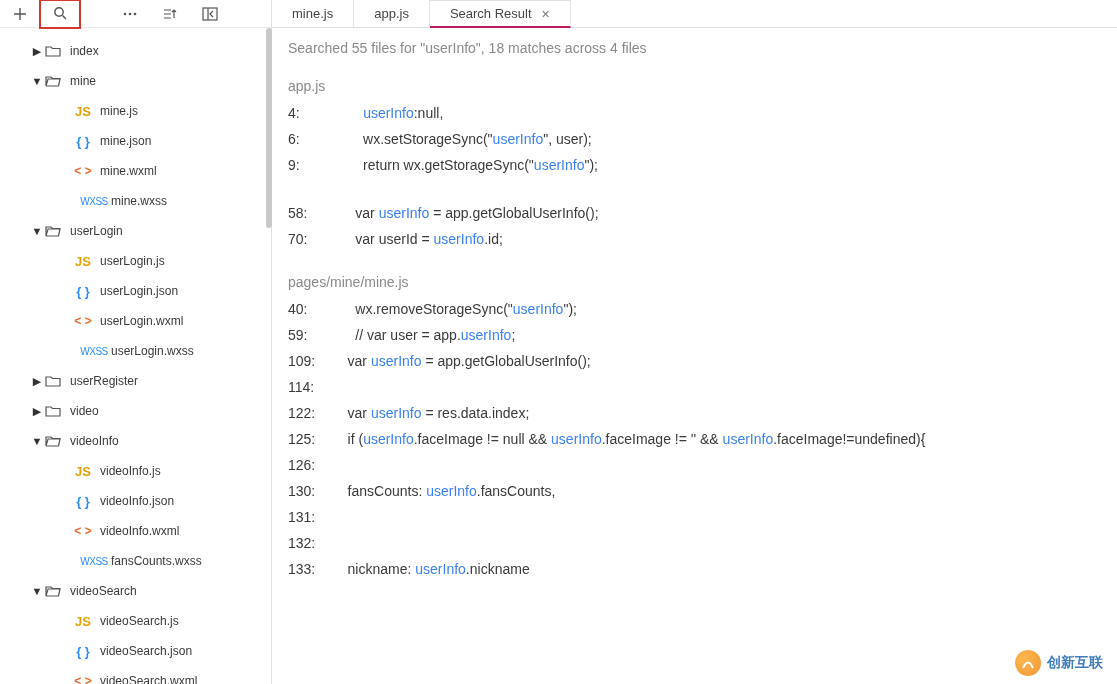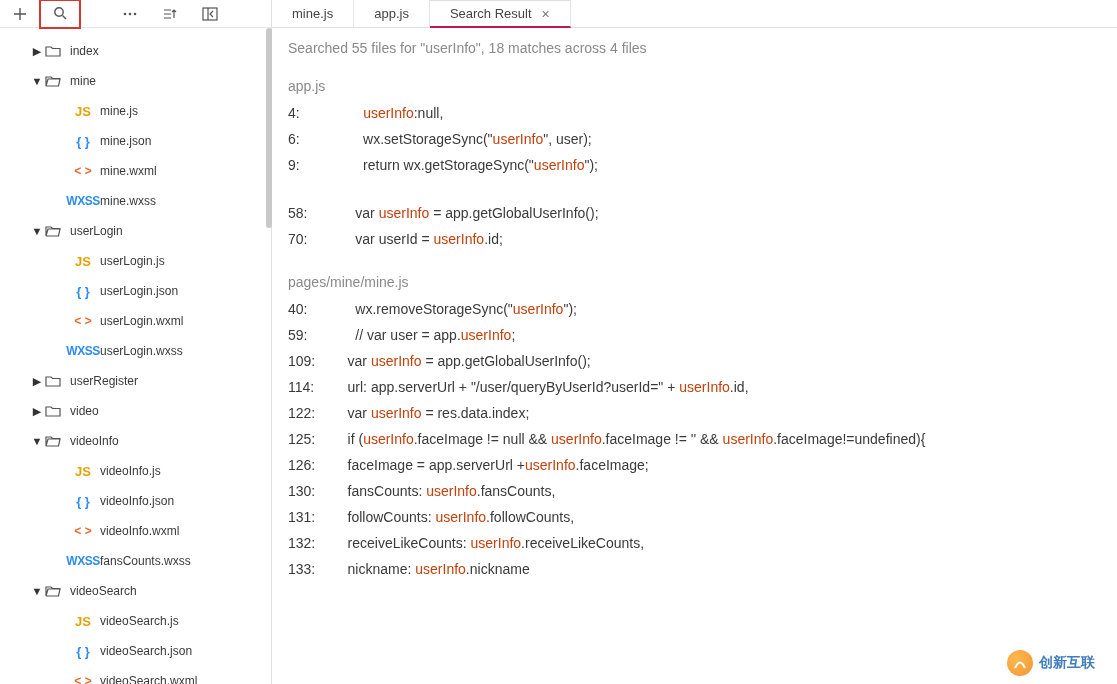--- a/index.html
+++ b/index.html
@@ -67,21 +67,21 @@
   display: inline-flex;
   align-items: center;
   justify-content: center;
   margin-right: 8px;
 }
 .tree-item .label { font-size: 12px; }
 .ficon.folder { color: #555; }
 .ficon.js { color: #e5a208; font-weight: 700; font-size: 13px; }
 .ficon.json { color: #2d8cf0; font-weight: 700; font-size: 13px; }
 .ficon.wxml { color: #e66b2e; font-weight: 700; font-size: 12px; }
-.ficon.wxss { color: #2d8cf0; font-weight: 700; font-size: 12px; letter-spacing: -0.5px; }
+.ficon.wxss { color: #2d8cf0; font-weight: 400; font-size: 10px; letter-spacing: -0.5px; margin-left: 11px; }
 .main {
   flex: 1;
   display: flex;
   flex-direction: column;
   overflow: hidden;
 }
 .tabs {
   display: flex;
   height: 28px;
   border-bottom: 1px solid #e0e0e0;
@@ -121,24 +121,24 @@
   line-height: 26px;
   color: #3a3a3a;
 }
 .lineno {
   width: 44px;
   text-align: left;
   color: #3a3a3a;
   flex-shrink: 0;
 }
 .code { white-space: pre; }
-.hl { color: #c2410c; }
+.hl { color: #3b82f6; }
 .watermark {
   position: absolute;
-  right: 22px;
+  right: 14px;
   bottom: 8px;
   display: flex;
   align-items: center;
   gap: 6px;
   opacity: 0.9;
 }
 .watermark .wm-icon {
   width: 26px; height: 26px; border-radius: 50%;
   background: radial-gradient(circle at 35% 35%, #ffb13d, #f08a1f);
   display: flex; align-items: center; justify-content: center;
@@ -386,45 +386,41 @@
               <div class="result-line">
                 <span class="lineno">59:</span>
                 <span class="code"><span>      // var user = app.</span><span class="hl">userInfo</span><span>;</span></span>
               </div>
               <div class="result-line">
                 <span class="lineno">109:</span>
                 <span class="code"><span>    var </span><span class="hl">userInfo</span><span> = app.getGlobalUserInfo();</span></span>
               </div>
               <div class="result-line">
                 <span class="lineno">114:</span>
-                <span class="code"><span>    url: app.serverUrl + "/user/queryByUserId?userId=" + </span><span class="hl">userInfo</span><span>.id,</span></span>
               </div>
               <div class="result-line">
                 <span class="lineno">122:</span>
                 <span class="code"><span>    var </span><span class="hl">userInfo</span><span> = res.data.index;</span></span>
               </div>
               <div class="result-line">
                 <span class="lineno">125:</span>
                 <span class="code"><span>    if (</span><span class="hl">userInfo</span><span>.faceImage != null &amp;&amp; </span><span class="hl">userInfo</span><span>.faceImage != '' &amp;&amp; </span><span class="hl">userInfo</span><span>.faceImage!=undefined){</span></span>
               </div>
               <div class="result-line">
                 <span class="lineno">126:</span>
-                <span class="code"><span>    faceImage = app.serverUrl +</span><span class="hl">userInfo</span><span>.faceImage;</span></span>
               </div>
               <div class="result-line">
                 <span class="lineno">130:</span>
                 <span class="code"><span>    fansCounts: </span><span class="hl">userInfo</span><span>.fansCounts,</span></span>
               </div>
               <div class="result-line">
                 <span class="lineno">131:</span>
-                <span class="code"><span>    followCounts: </span><span class="hl">userInfo</span><span>.followCounts,</span></span>
               </div>
               <div class="result-line">
                 <span class="lineno">132:</span>
-                <span class="code"><span>    receiveLikeCounts: </span><span class="hl">userInfo</span><span>.receiveLikeCounts,</span></span>
               </div>
               <div class="result-line">
                 <span class="lineno">133:</span>
                 <span class="code"><span>    nickname: </span><span class="hl">userInfo</span><span>.nickname</span></span>
               </div>
             </div>
           </div>
         <div class="watermark">
           <span class="wm-icon">
             <svg width="16" height="16" viewBox="0 0 16 16">

